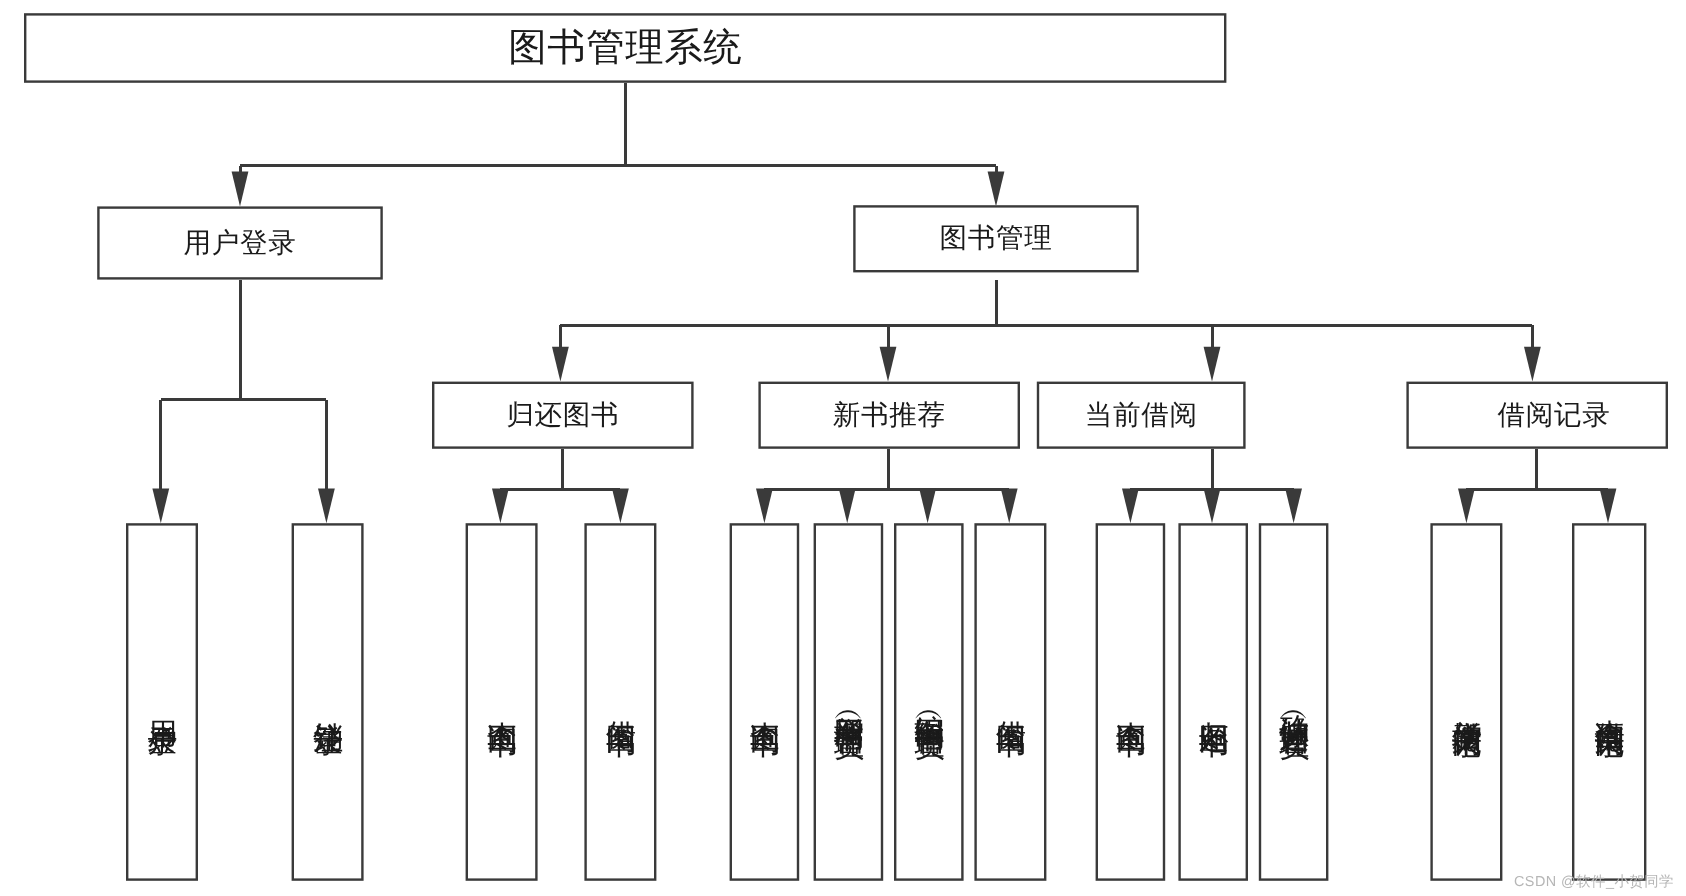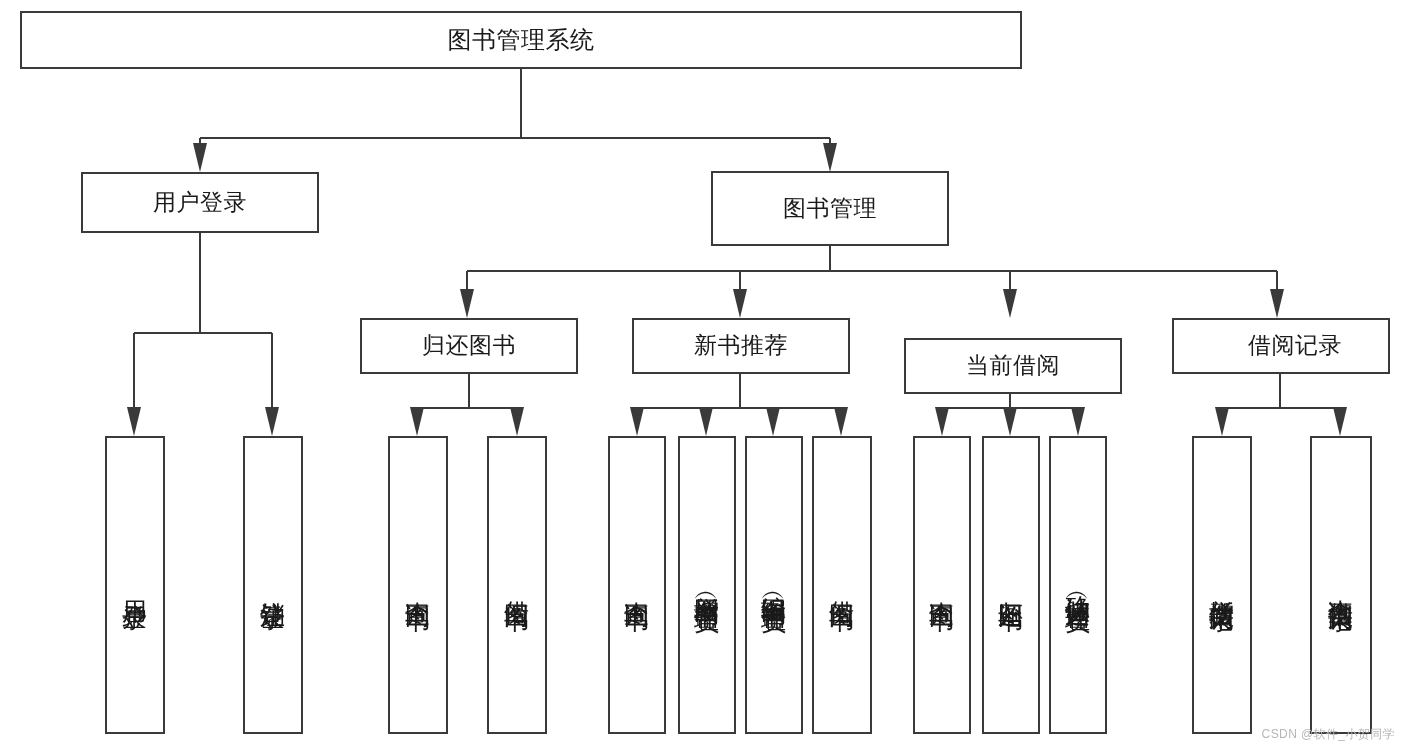--- a/index.html
+++ b/index.html
@@ -40,21 +40,21 @@
     display: block;
     text-align: center;
     line-height: 1.18;
     letter-spacing: 0.5px;
   }
   .node.horizontal .label {
     writing-mode: horizontal-tb;
     font-size: 23px;
   }
   .node.root .label {
-    font-size: 24px;
+    font-size: 32px;
   }
   .node.vertical {
     align-items: center;
     justify-content: center;
   }
   .node.vertical .label {
     writing-mode: vertical-rl;
     text-orientation: upright;
     font-size: 25px;
     line-height: 1.12;
@@ -134,31 +134,31 @@
       <path d="M 1333 407 L 1347 407 L 1340 436 Z" fill="#3a3a3a"></path>
     </svg>
 
   <div class="node root horizontal" style="left:20px;top:11px;width:1002px;height:58px;">
     <span class="label">图书管理系统</span>
   </div>
 
   <div class="node horizontal" style="left:81px;top:172px;width:238px;height:61px;">
     <span class="label">用户登录</span>
   </div>
-  <div class="node horizontal" style="left:711px;top:171px;width:238px;height:75px;">
+  <div class="node horizontal" style="left:711px;top:171px;width:238px;height:56px;">
     <span class="label">图书管理</span>
   </div>
 
   <div class="node horizontal" style="left:360px;top:318px;width:218px;height:56px;">
     <span class="label">归还图书</span>
   </div>
   <div class="node horizontal" style="left:632px;top:318px;width:218px;height:56px;">
     <span class="label">新书推荐</span>
   </div>
-  <div class="node horizontal" style="left:904px;top:318px;width:218px;height:56px;margin-top:20px;">
+  <div class="node horizontal" style="left:864px;top:318px;width:174px;height:56px;">
     <span class="label">当前借阅</span>
   </div>
   <div class="node horizontal" style="left:1172px;top:318px;width:218px;height:56px;padding-left:28px;">
     <span class="label">借阅记录</span>
   </div>
 
   <div class="node vertical" style="left:105px;top:436px;width:60px;height:298px;">
     <span class="label">用户登录</span>
   </div>
   <div class="node vertical" style="left:243px;top:436px;width:60px;height:298px;">

